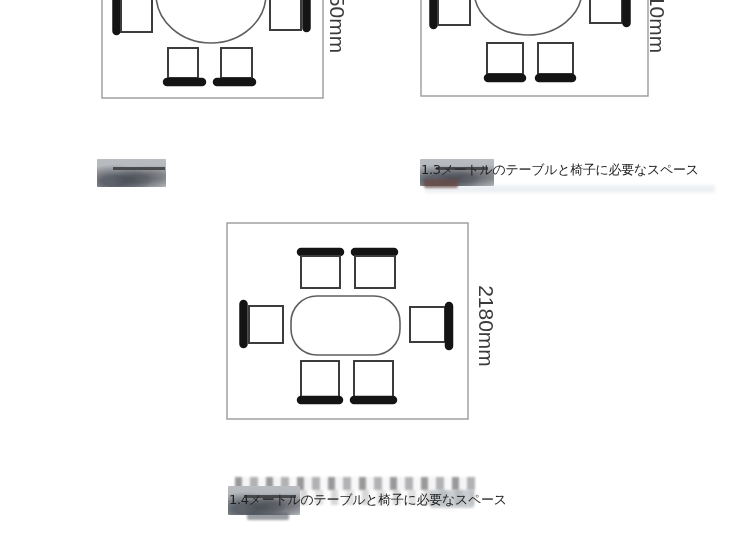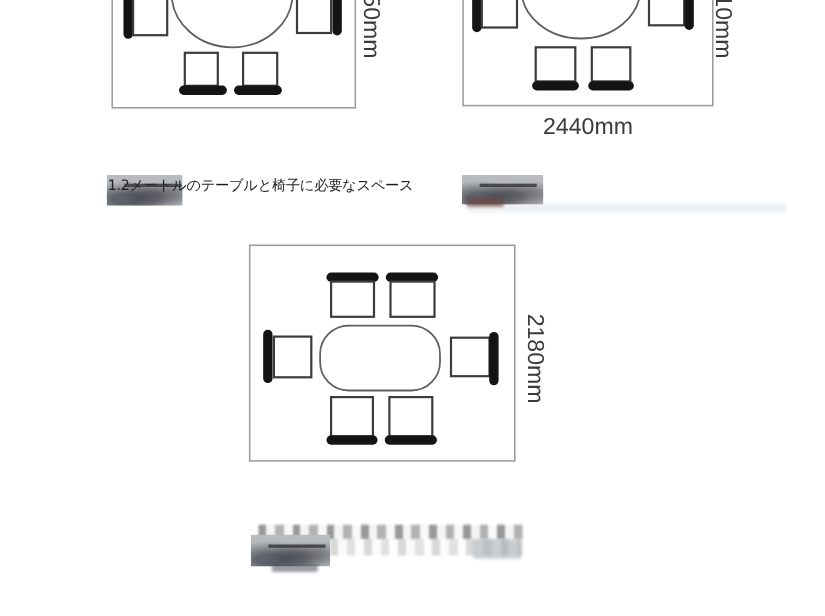--- a/index.html
+++ b/index.html
@@ -90,35 +90,35 @@
       <line class="back" x1="449" y1="306" x2="449" y2="346"></line>
       <rect class="seat" x="301" y="361" width="38" height="36"></rect>
       <line class="back" x1="301" y1="400" x2="339" y2="400"></line>
       <rect class="seat" x="354" y="361" width="39" height="36"></rect>
       <line class="back" x1="354" y1="400" x2="393" y2="400"></line>
     </g>
   </svg>
 
   <div class="dim rot" style="left:307px;top:13px;width:60px;">50mm</div>
 
-  <div class="dim" style="left:421px;top:105px;width:227px;">2440mm</div>
   <div class="dim rot" style="left:627px;top:13px;width:60px;">10mm</div>
 
   <div class="dim rot" style="left:445px;top:315px;width:82px;">2180mm</div>
 
   <div class="wm-patch" style="left:97px;top:159px;width:69px;height:28px;"></div>
   <div class="wm-strike" style="left:113px;top:167px;width:52px;"></div>
 
   <div class="wm-patch" style="left:420px;top:159px;width:74px;height:27px;"></div>
   <div class="wm-strike" style="left:436px;top:167px;width:52px;"></div>
   <div class="wm-smudge red" style="left:424px;top:179px;width:34px;height:9px;"></div>
   <div class="wm-faint" style="left:425px;top:185px;width:290px;height:8px;"></div>
 
   <div class="wm-streak" style="left:235px;top:477px;width:240px;height:13px;"></div>
   <div class="wm-streak" style="left:300px;top:490px;width:175px;height:15px;opacity:.38;"></div>
   <div class="wm-patch" style="left:228px;top:486px;width:72px;height:29px;"></div>
   <div class="wm-strike" style="left:244px;top:495px;width:52px;"></div>
   <div class="wm-smudge light" style="left:430px;top:490px;width:44px;height:18px;"></div>
   <div class="wm-smudge" style="left:247px;top:513px;width:42px;height:7px;"></div>
 
-  <div class="caption" style="left:98px;top:161px;">1.2メートルのテーブルと椅子に必要なスペース</div>
+  <div class="caption" style="left:421px;top:161px;">1.3メートルのテーブルと椅子に必要なスペース</div>
+  <div class="caption" style="left:229px;top:491px;">1.4メートルのテーブルと椅子に必要なスペース</div>
 
 </div>
 
 </body></html>

